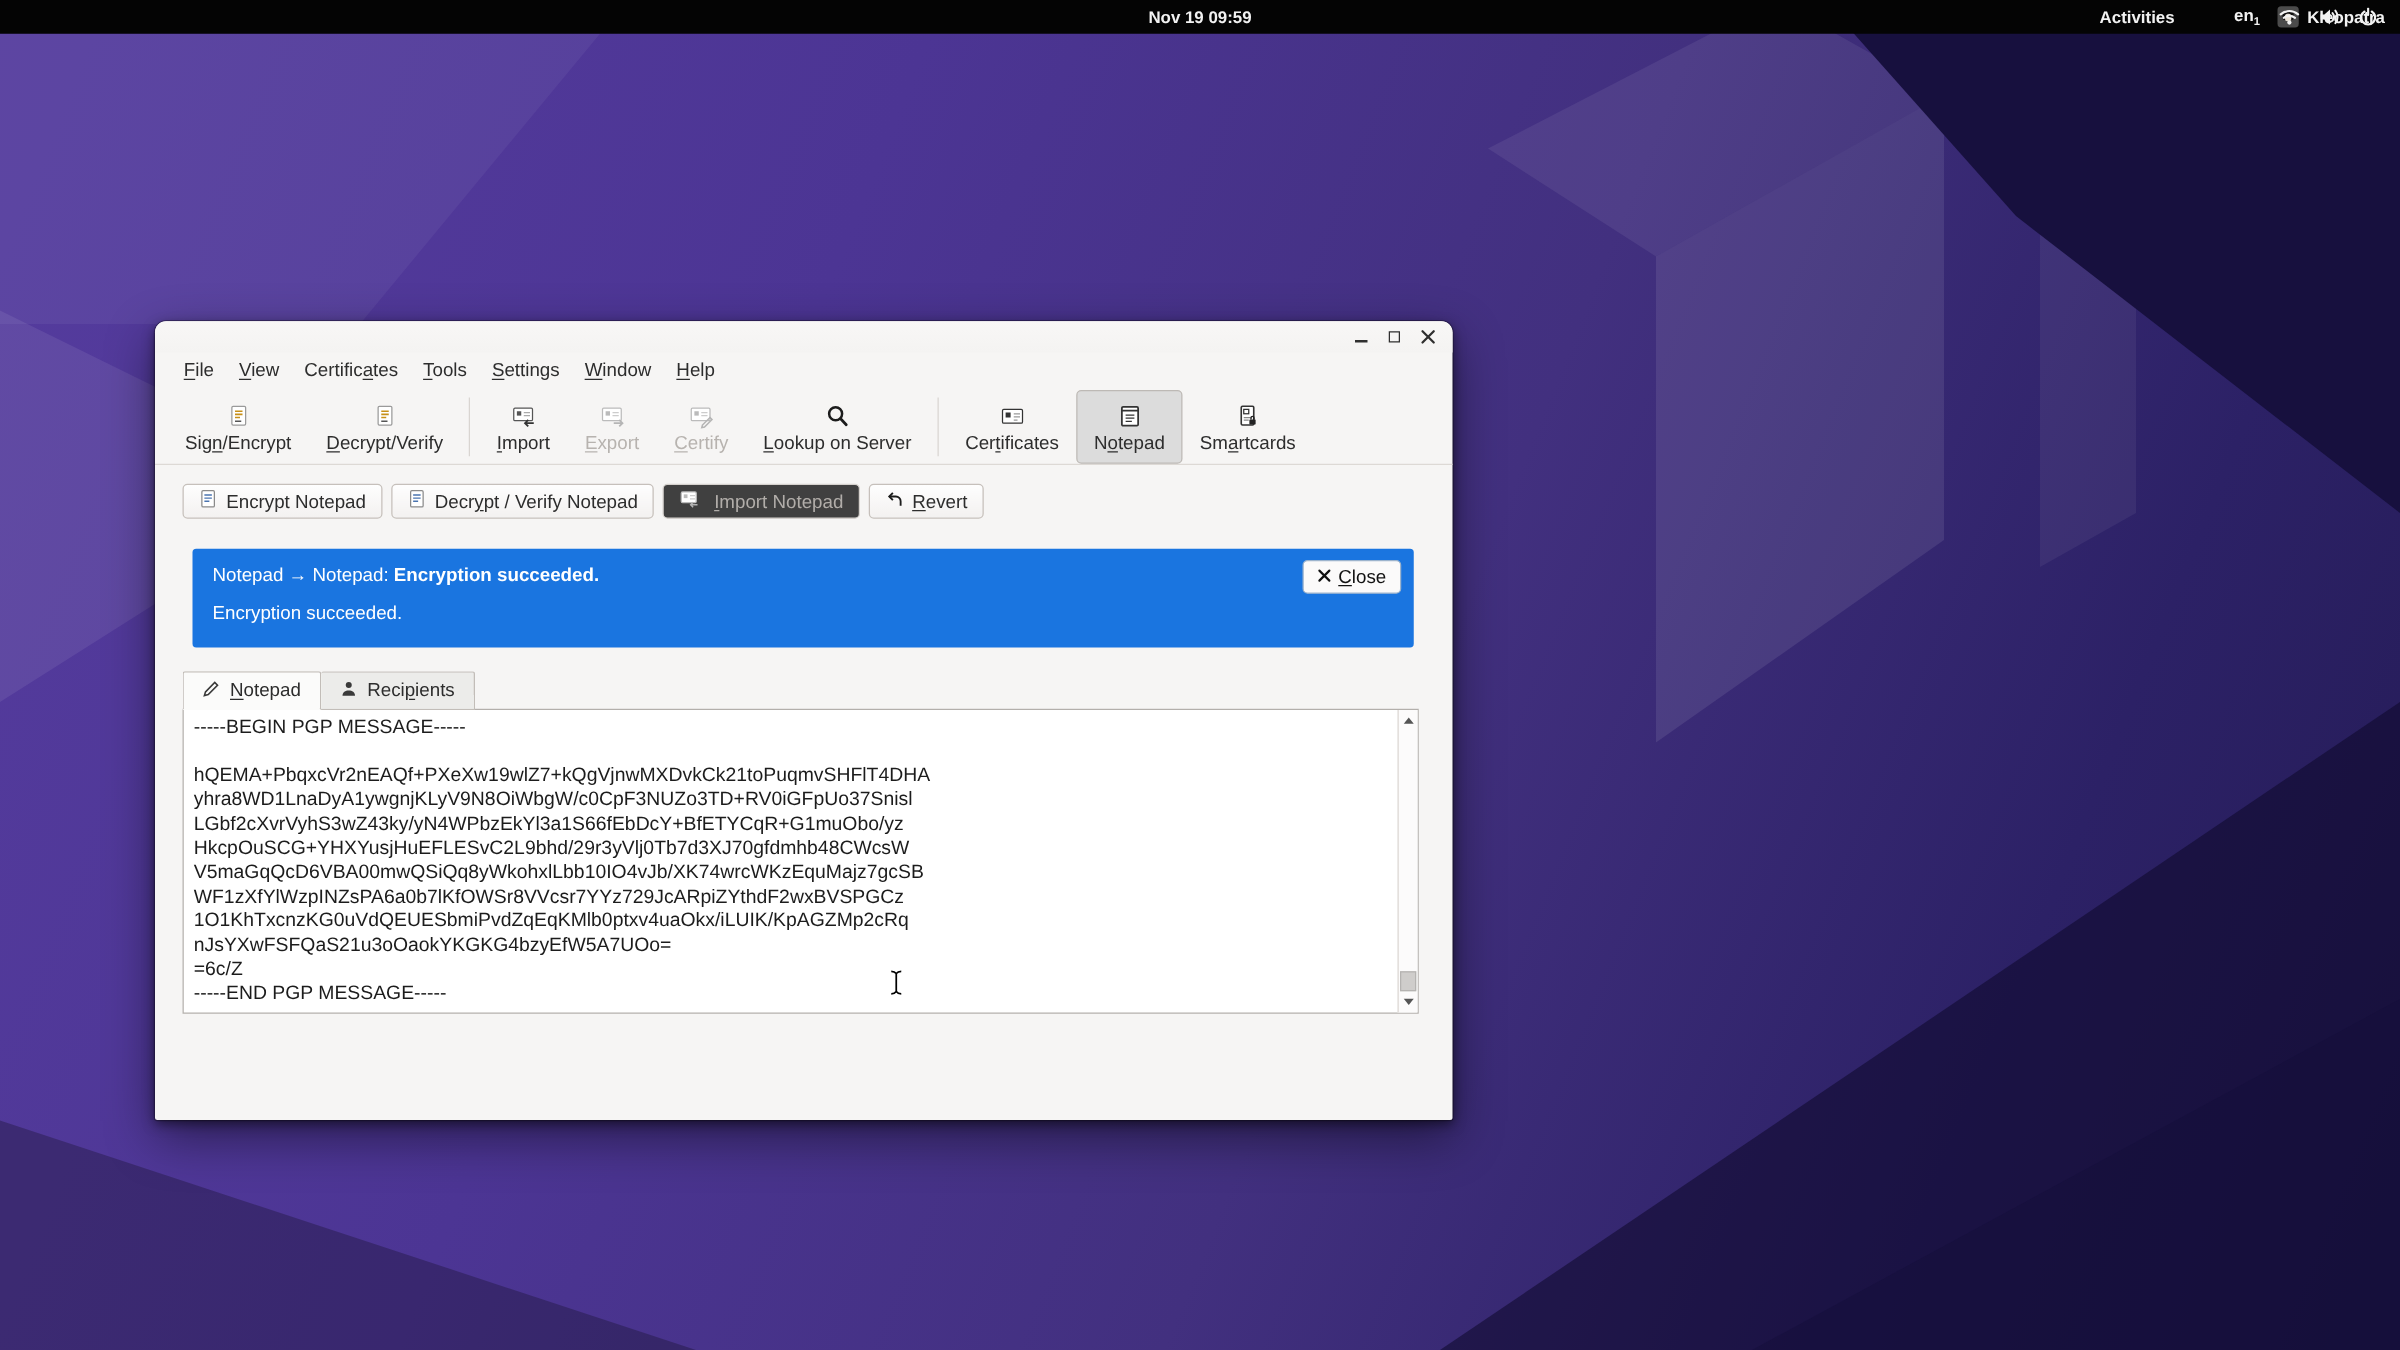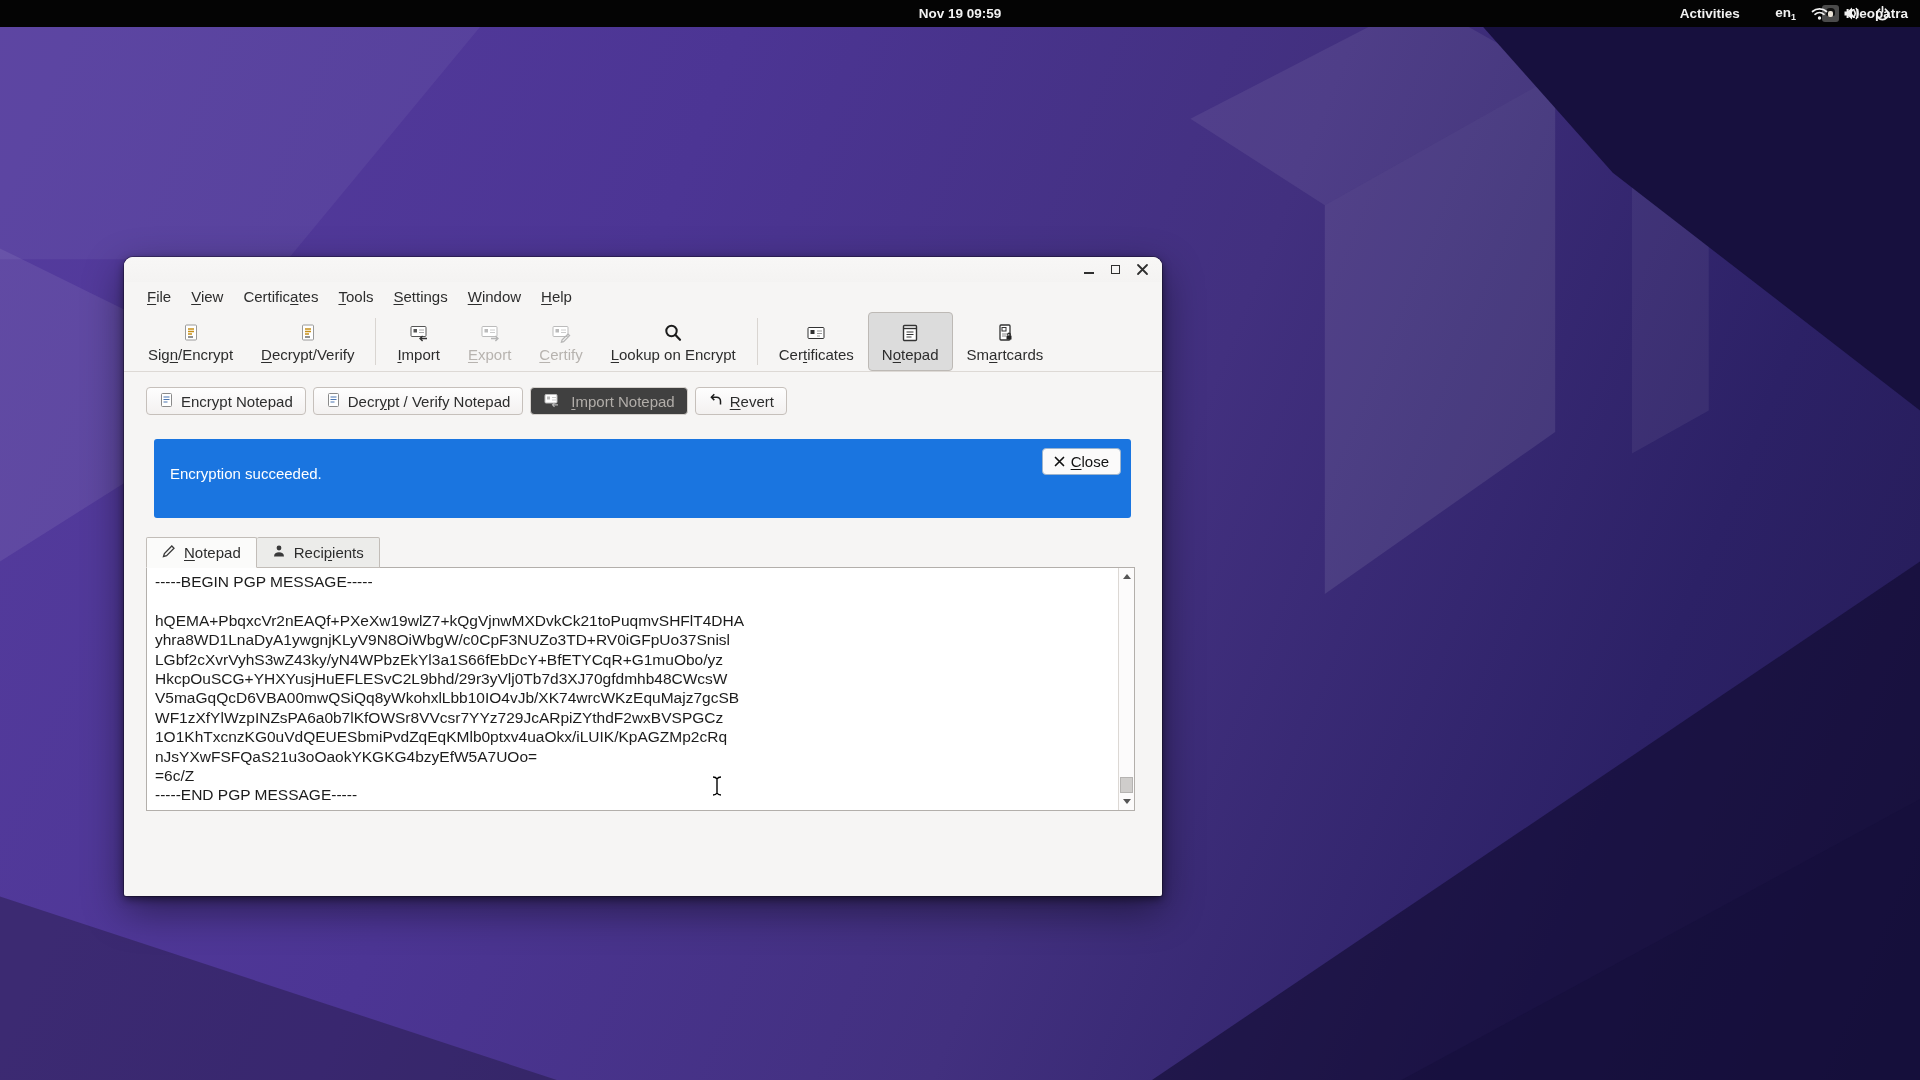--- a/index.html
+++ b/index.html
@@ -25,21 +25,21 @@
   .topbar { position:absolute; top:0; left:0; width:100%; height:27px; background:#040404;
     color:#f2f2f2; display:flex; align-items:center; font-size:13.5px; font-weight:700; z-index:50;justify-content:flex-end; }
   .tb-left { display:flex; align-items:center; height:100%; }
   .tb-item { display:flex; align-items:center; gap:7px; padding:0 12px; height:100%; }
   .tb-item.first { padding-left:18px; }
   .tb-app { margin-left:58px; }
   .kleo-icon { width:17px; height:17px; border-radius:3px; background:#4b4b4b; position:relative; display:inline-block; }
   .kleo-icon:before { content:""; position:absolute; left:4px; top:3px; width:9px; height:8px; border-radius:4px 4px 2px 2px; background:#101010; }
   .kleo-icon:after { content:""; position:absolute; left:6px; top:6px; width:5px; height:6px; border-radius:2px; background:#e9e2d6; }
   .tb-center { position:absolute; left:50%; transform:translateX(-50%); top:0; height:27px; display:flex; align-items:center; }
-  .tb-right { position:absolute; right:0; top:0; height:27px; display:flex; align-items:center; gap:15px; padding-right:30px; }
+  .tb-right { position:absolute; right:0; top:0; height:27px; display:flex; align-items:center; gap:15px; padding-right:18px; }
   .kb { font-weight:700; }
   .kb .sub { font-size:9px; vertical-align:-3px; }
   .tb-right svg { display:block; }
 
   
   .window { position:absolute; left:124px; top:257px; width:1038px; height:639px;
     background:#f6f5f4; border-radius:9px 9px 2px 2px;
     box-shadow:0 3px 9px rgba(0,0,0,.5),0 14px 40px rgba(0,0,0,.45),0 0 0 1px rgba(0,0,0,.28);
     z-index:10; color:#2d2d2d; }
   .titlebar { height:25px; border-radius:9px 9px 0 0; background:linear-gradient(#f8f7f6,#f4f3f2); position:relative; }
@@ -224,21 +224,21 @@
         </span>
         <span><span></span><span class="mn">C</span><span>ertify</span></span>
       </div>
       <div class="tool">
         <span class="ticon">
           <svg width="20" height="20" viewBox="0 0 20 20">
               <circle cx="8.5" cy="8" r="5.2" fill="none" stroke="#1c1c1c" stroke-width="2"></circle>
               <path d="M12.5 12l4.5 4.8" stroke="#1c1c1c" stroke-width="2.2" stroke-linecap="round"></path>
             </svg>
         </span>
-        <span><span></span><span class="mn">L</span><span>ookup on Encrypt</span></span>
+        <span><span></span><span class="mn">L</span><span>ookup on Server</span></span>
       </div>
       <div class="tsep"></div>
       <div class="tool">
         <span class="ticon">
           <svg width="22" height="20" viewBox="0 0 22 20">
               <rect x="3" y="4.5" width="16" height="11" rx="1" fill="#fff" stroke="#333"></rect>
               <rect x="5.5" y="7" width="4" height="4" fill="#333"></rect>
               <path d="M12 8h5M12 10.5h5M12 13h3" stroke="#999"></path>
             </svg>
         </span>
@@ -303,20 +303,21 @@
           <svg width="15" height="15" viewBox="0 0 15 15">
               <path d="M12.5 12.5V9a3.8 3.8 0 0 0-3.8-3.8H3.5" fill="none" stroke="#1c1c1c" stroke-width="1.5"></path>
               <path d="M6.3 2.3 3.4 5.2l2.9 2.9" fill="none" stroke="#1c1c1c" stroke-width="1.5"></path>
             </svg>
         </span>
         <span><span></span><span class="mn">R</span><span>evert</span></span>
       </div>
     </div>
 
     <div class="banner">
+      <div class="line1"><span>Notepad → Notepad: </span><b>Encryption succeeded.</b></div>
       <div class="line2">Encryption succeeded.</div>
       <div class="close-btn">
         <span>
           <svg width="11" height="11" viewBox="0 0 11 11">
               <path d="M1.5 1.5l8 8M9.5 1.5l-8 8" stroke="#111" stroke-width="1.7" stroke-linecap="round"></path>
             </svg>
         </span>
         <span><span></span><span class="mn">C</span><span>lose</span></span>
       </div>
     </div>

